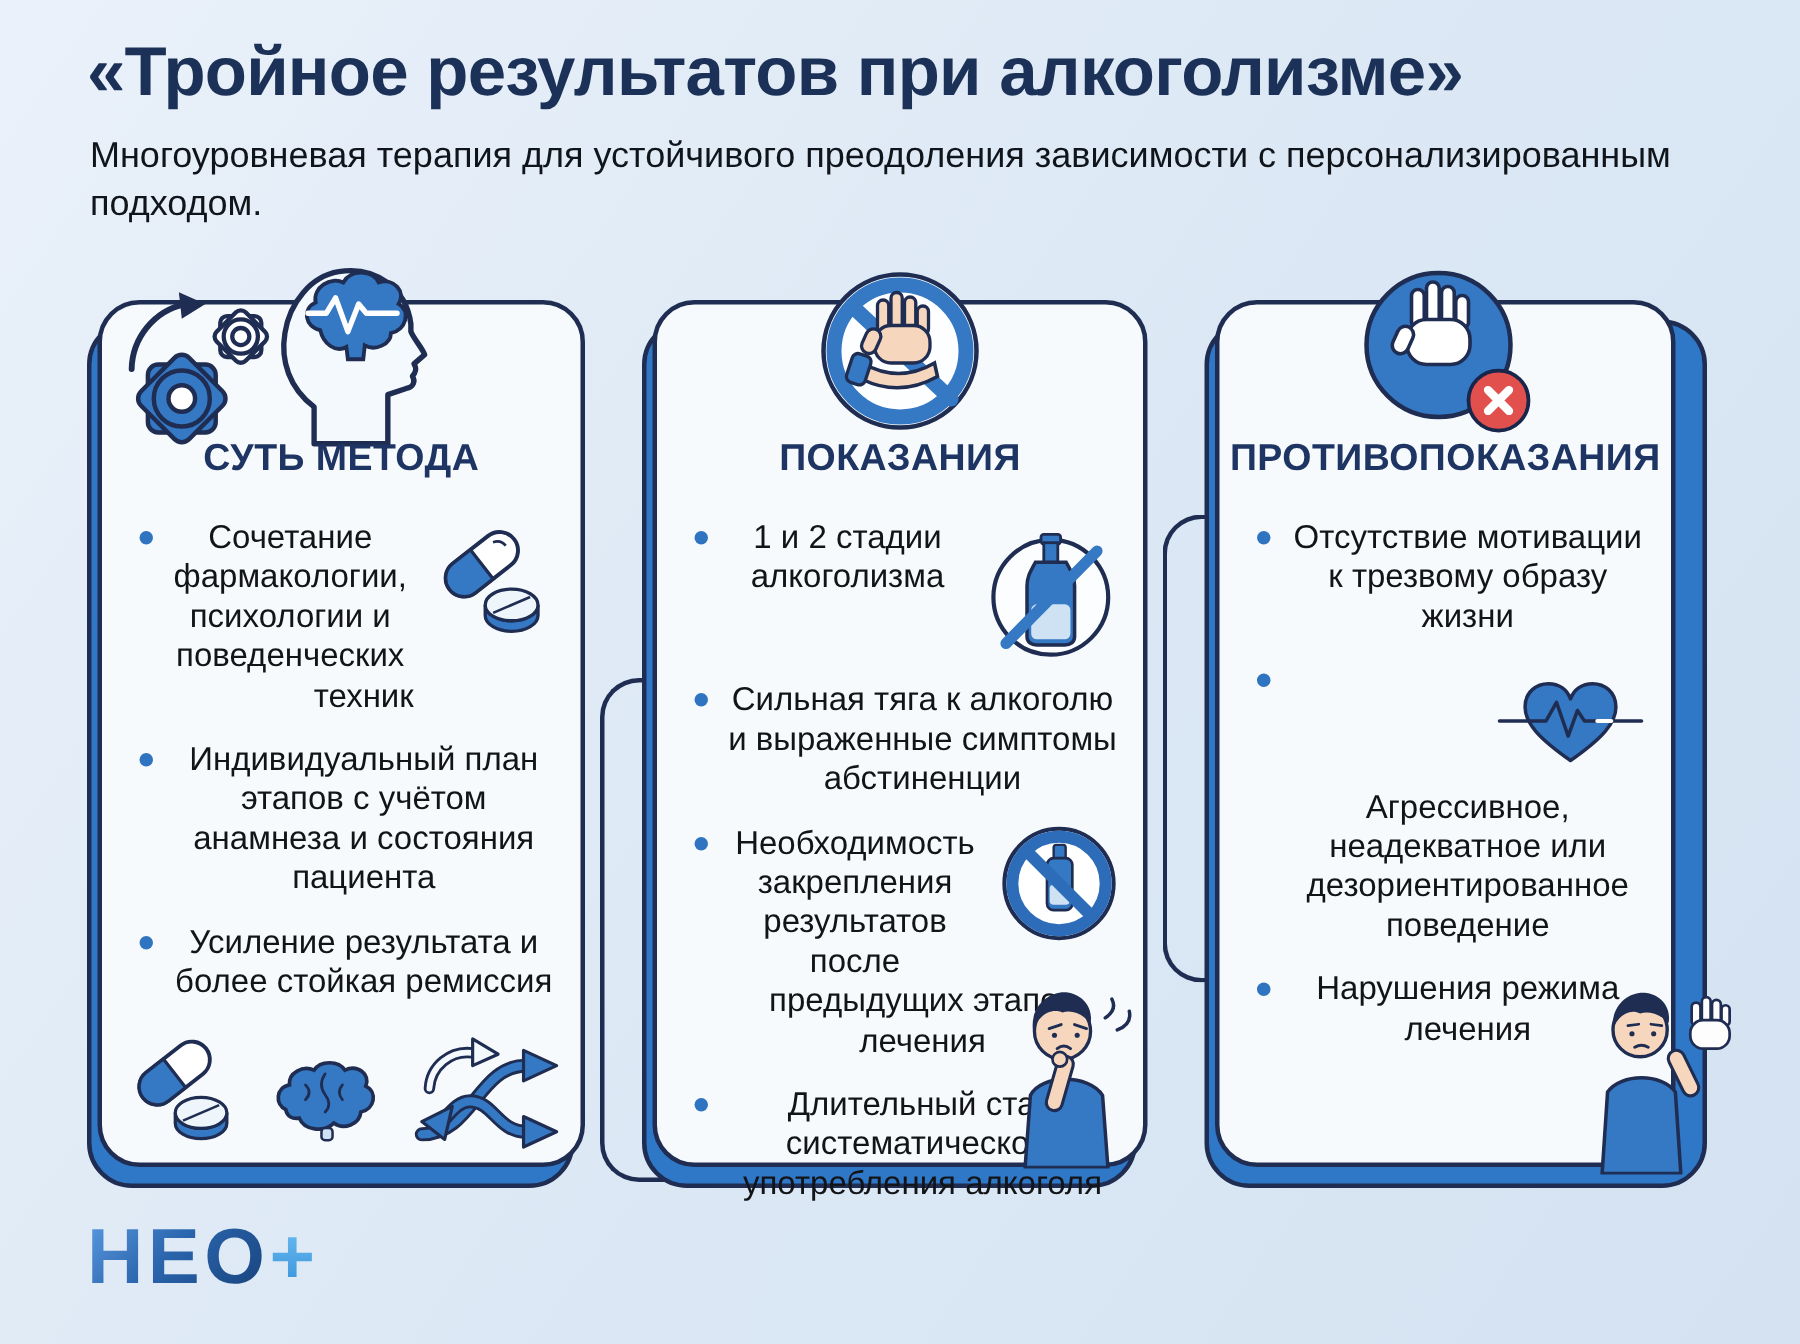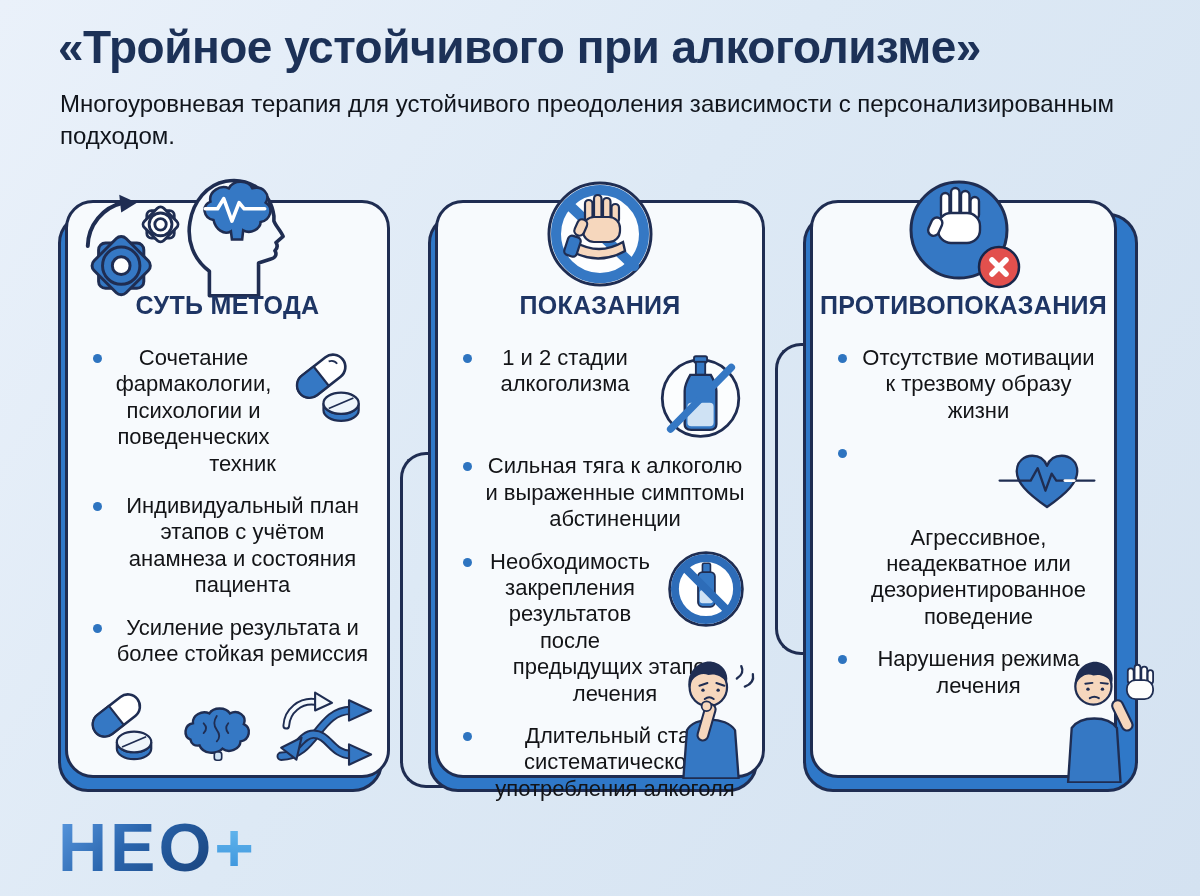--- a/index.html
+++ b/index.html
@@ -57,37 +57,37 @@
   .top-circle{position:absolute;left:50%;top:-24px;transform:translateX(-50%);}
   .gears-pos{position:absolute;left:6px;top:-16px;}
   .head-pos{position:absolute;left:108px;top:-28px;}
   .footer-icons{
     position:absolute;left:0;right:0;bottom:8px;display:flex;
     justify-content:center;align-items:flex-end;gap:14px;
   }
   .worried-pos{position:absolute;right:2px;bottom:-4px;}
   .waving-pos{position:absolute;right:-40px;bottom:-8px;}
   .logo{
-    position:absolute;left:58px;top:808px;font-size:68px;font-weight:900;letter-spacing:3px;
+    position:absolute;left:58px;top:808px;font-size:52px;font-weight:900;letter-spacing:3px;
   }
   .logo-neo{
     background:linear-gradient(135deg,#5d9de4 0%,#2a65ad 45%,#173f77 100%);
     -webkit-background-clip:text;background-clip:text;color:transparent;
   }
   .logo-plus{
     background:linear-gradient(180deg,#74c4f3 0%,#2f8ad8 100%);
     -webkit-background-clip:text;background-clip:text;color:transparent;
   }
 </style>
 </head>
 <body>
 
 <div class="stage">
 
-  <h1 class="page-title">«Тройное устойчивого при алкоголизме»</h1>
+  <h1 class="page-title">«Тройное результатов при алкоголизме»</h1>
   <p class="page-subtitle">Многоуровневая терапия для устойчивого преодоления зависимости с персонализированным подходом.</p>
 
   <div class="bracket b1"></div>
   <div class="bracket b2"></div>
 
   <div class="card-shadow s1"></div>
   <div class="card-shadow s2"></div>
   <div class="card-shadow s3"></div>
 
   <section class="card card1">

